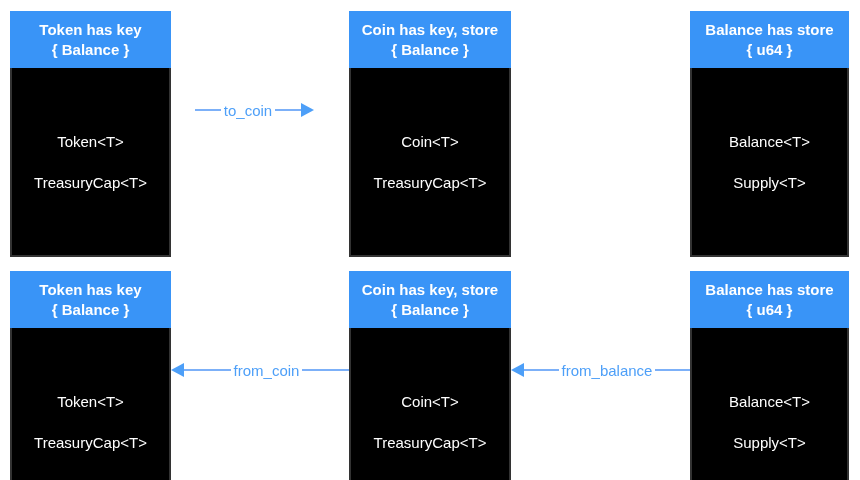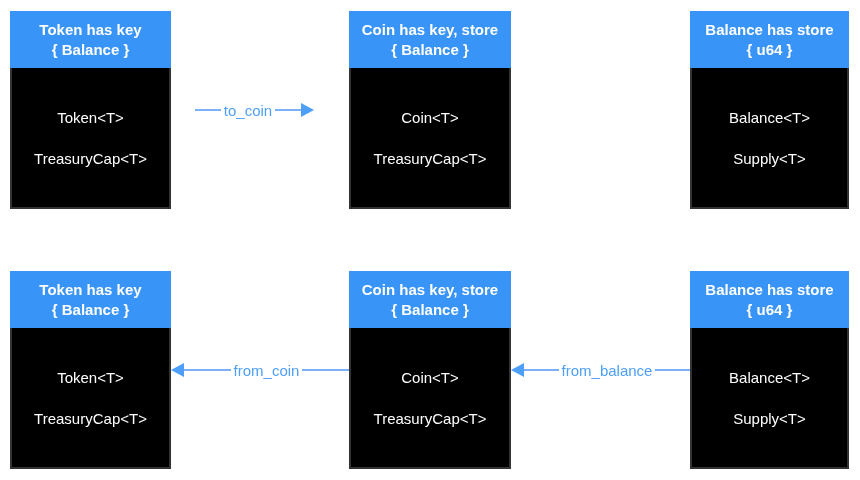--- a/index.html
+++ b/index.html
@@ -8,21 +8,21 @@
     font-family: "Liberation Sans", "DejaVu Sans", sans-serif;
     width: 860px; height: 480px; overflow: hidden;
   }
   .canvas {
     position: relative;
     width: 860px; height: 480px;
     background: #ffffff;
   }
   .box {
     position: absolute;
-    width: 161px; height: 198px;
+    width: 161px; height: 246px;
     display: flex; flex-direction: column;
   }
   .box .hdr {
     height: 57px;
     background: #3994f7;
     color: #ffffff;
     font-size: 15px;
     font-weight: bold;
     line-height: 20px;
     display: flex; flex-direction: column;

